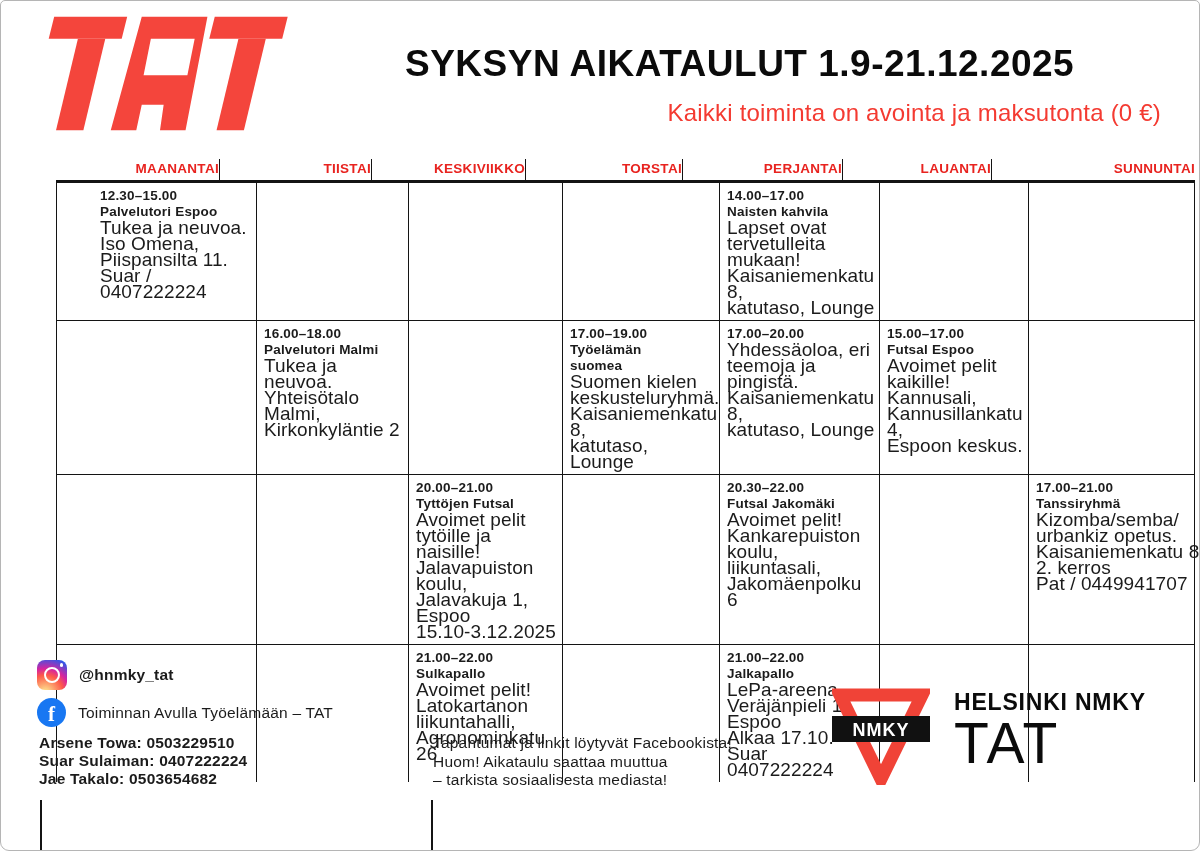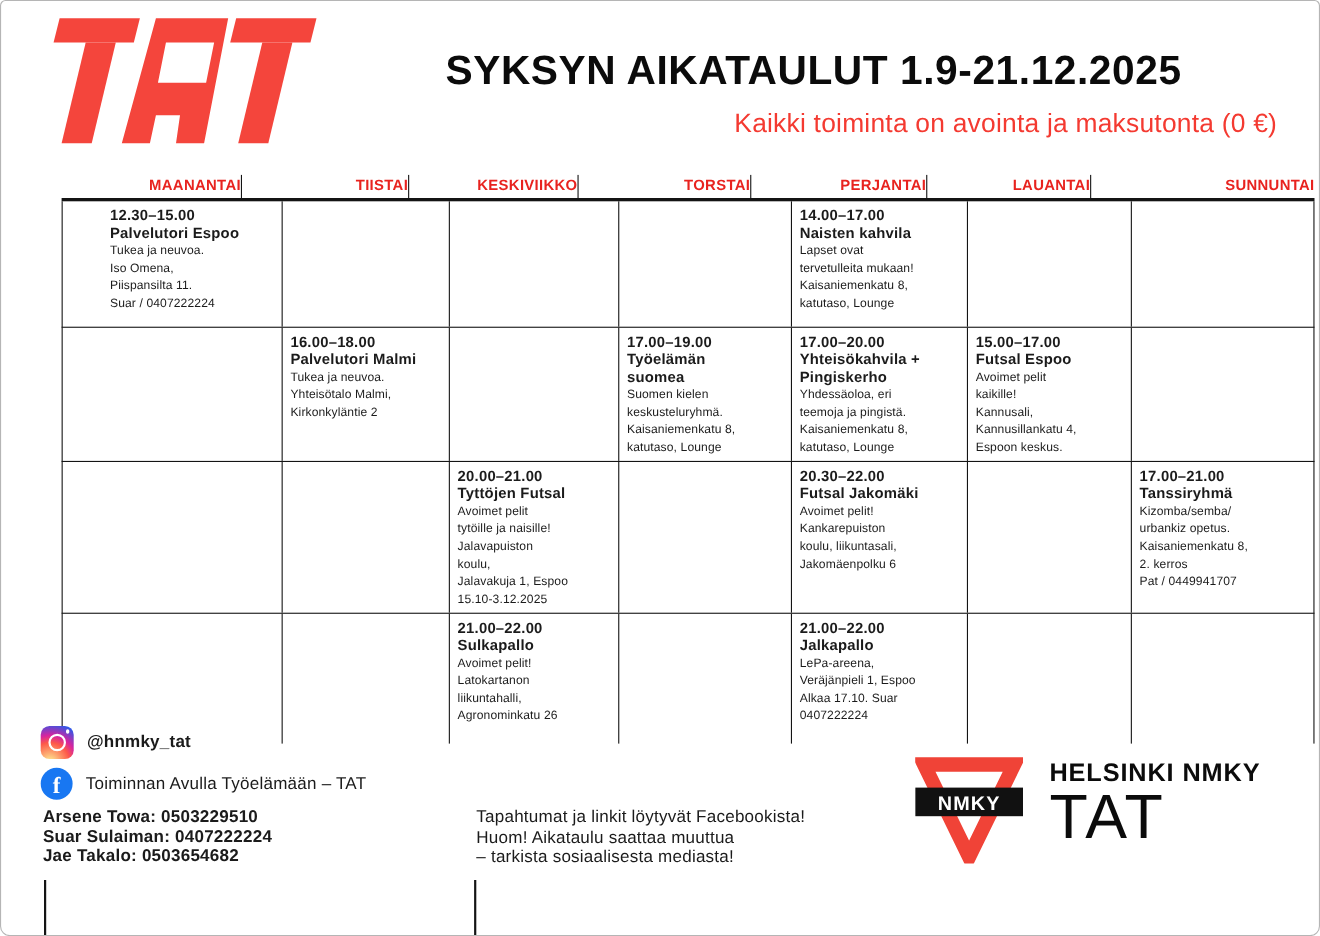--- a/index.html
+++ b/index.html
@@ -28,21 +28,21 @@
     text-align:right; padding:2px 0 4px; color:#e8231f; font-weight:bold;
     font-size:13.5px; letter-spacing:0.3px; border-left:1.5px solid #141414;
   }
   .day:first-child { border-left:none; }
   .bodyrow { border-left:1.5px solid #141414; border-right:1.5px solid #141414; border-bottom:1.5px solid #141414;padding-left:36px; }
   .bodyrow.last { border-bottom:none; }
   .r0 { min-height:115px; } .r1 { min-height:114px; } .r2 { min-height:118px; } .r3 { min-height:118px; }
   .cell { border-left:1.5px solid #141414; padding:5px 4px 4px 7px; }
   .cell:first-child { border-left:none; }
   .ev .t, .ev .n { font-weight:bold; font-size:13.5px; line-height:16px; letter-spacing:0.2px; white-space:pre-line; }
-  .ev .d { font-size:11px; line-height:16px; letter-spacing:0.1px; white-space:pre-line; }
+  .ev .d { font-size:19px; line-height:16px; letter-spacing:0.1px; white-space:pre-line; }
   
   .sorow { position:absolute; display:flex; align-items:center; gap:12px; }
   .ig-row { left:36px; top:659px;justify-content:space-between; }
   .fb-row { left:36px; top:697px; }
   .ig-icon {
     width:30px; height:30px; border-radius:8px; position:relative; flex:0 0 auto;
     background:radial-gradient(circle at 28% 110%, #fdf497 0%, #fd5949 45%, #d6249f 62%, #285AEB 92%);
   }
   .ig-lens { position:absolute; left:7px; top:7px; width:16px; height:16px; border:2.4px solid #fff; border-radius:50%; }
   .ig-dot { position:absolute; right:4px; top:3px; width:3.5px; height:3.5px; background:#fff; border-radius:50%; }
@@ -144,22 +144,20 @@
 suomea</div>
           <div class="d">Suomen kielen
 keskusteluryhmä.
 Kaisaniemenkatu 8,
 katutaso, Lounge</div>
         </div>
       </div>
       <div class="cell">
         <div class="ev">
           <div class="t">17.00–20.00</div>
-          <div class="n">Yhteisökahvila +
-Pingiskerho</div>
           <div class="d">Yhdessäoloa, eri
 teemoja ja pingistä.
 Kaisaniemenkatu 8,
 katutaso, Lounge</div>
         </div>
       </div>
       <div class="cell">
         <div class="ev">
           <div class="t">15.00–17.00</div>
           <div class="n">Futsal Espoo</div>

